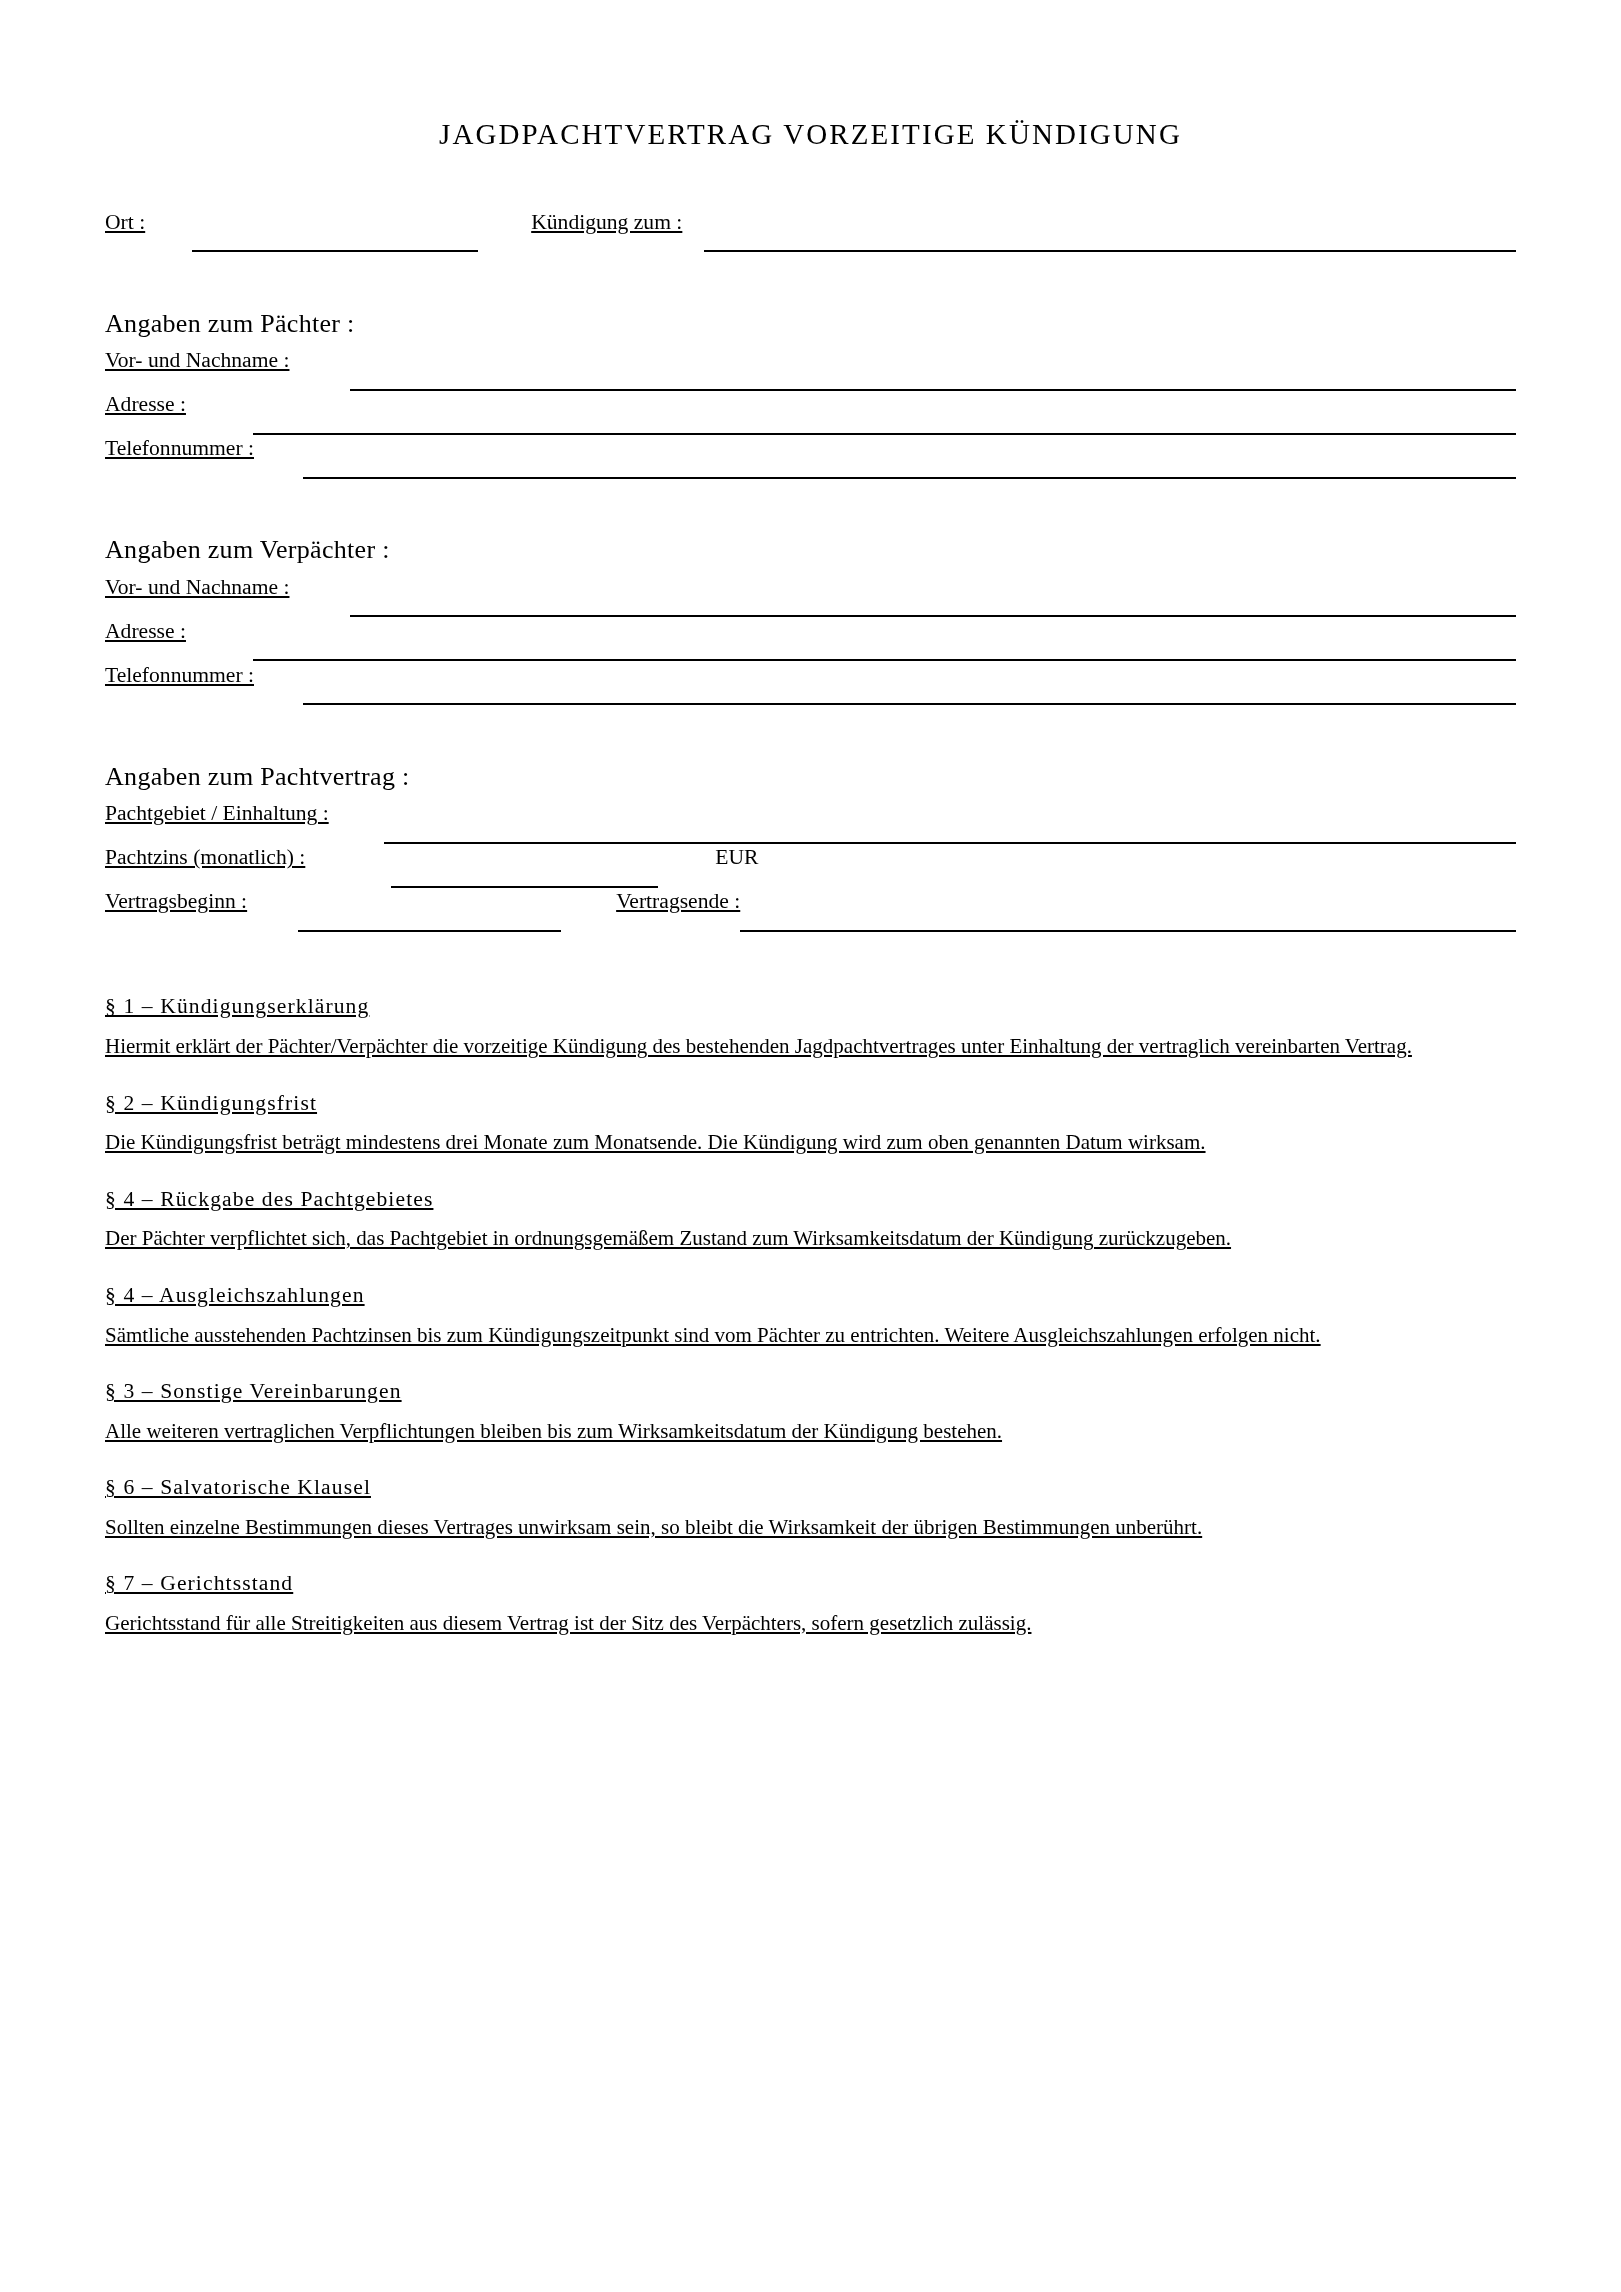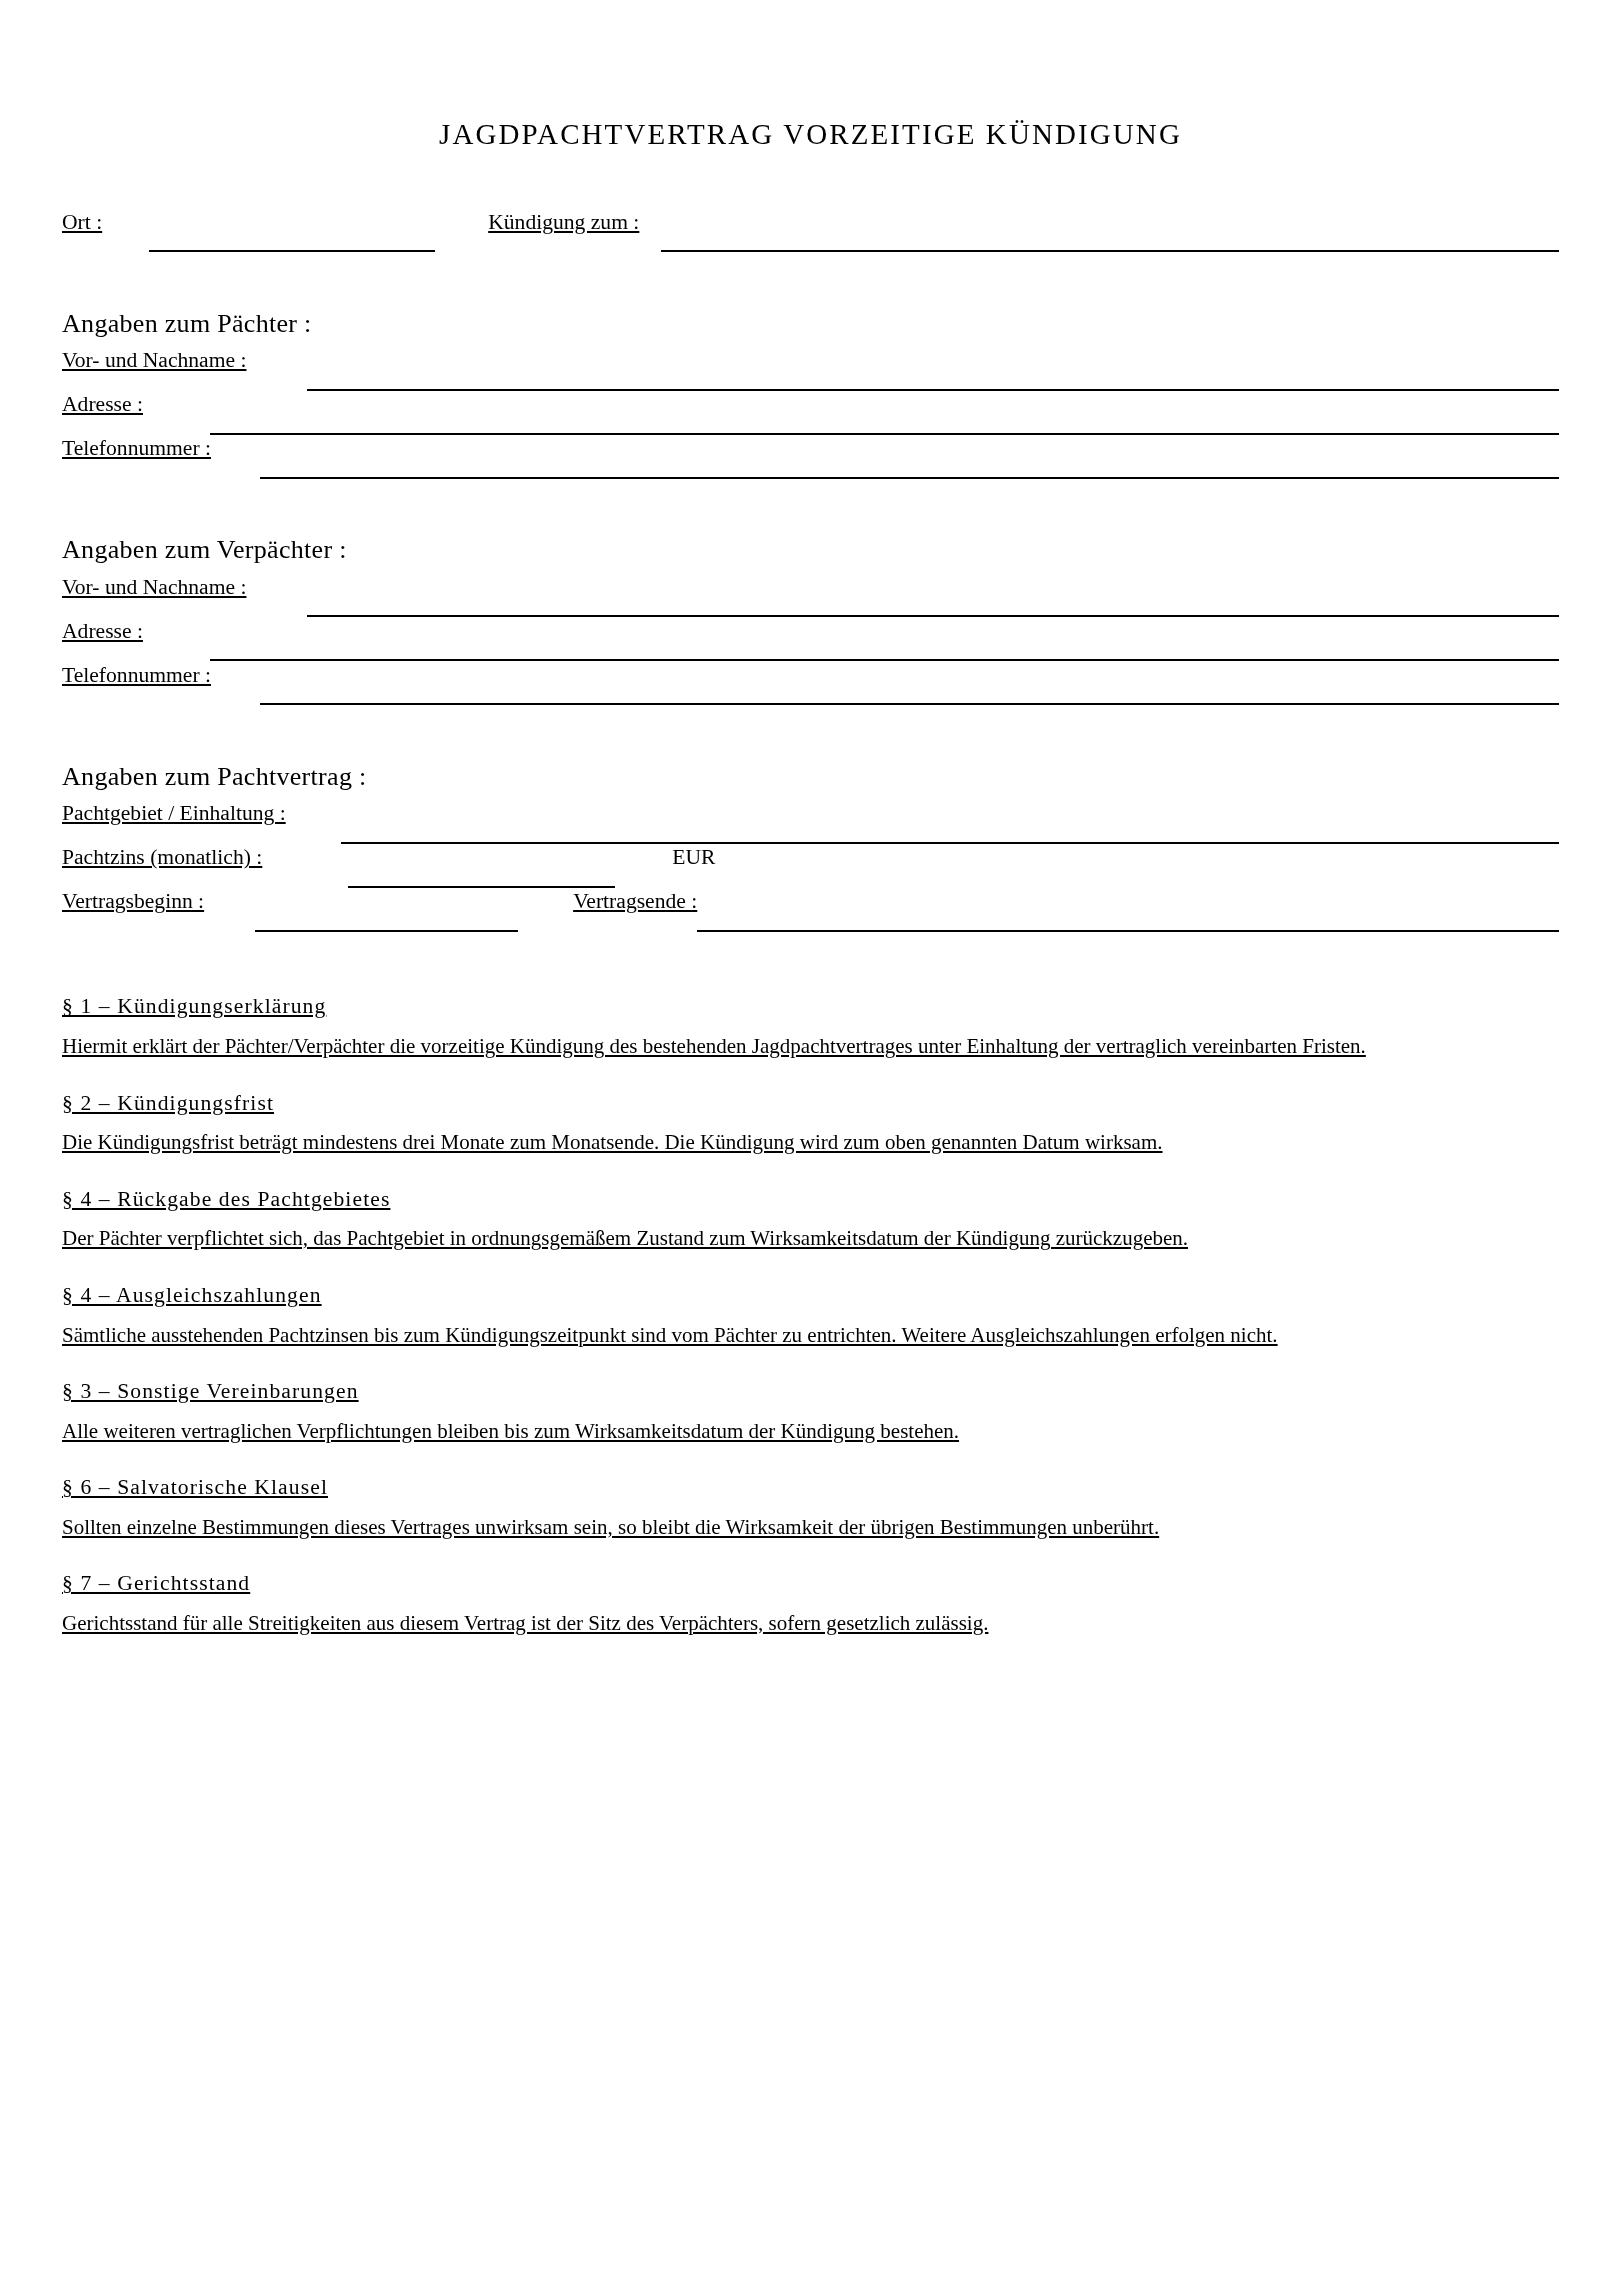--- a/index.html
+++ b/index.html
@@ -15,21 +15,21 @@
     color: #000000;
     overflow: hidden;
   }
 
   .page {
     position: absolute;
     left: 0; top: 0;
     width: 1621px;
     height: 1659px;
     box-sizing: border-box;
-    padding: 0 62px;
+    padding: 0 105px;
   }
 
   
   .doc-title {
     text-align: center;
     font-size: 29px;
     letter-spacing: 2.1px;
     font-weight: normal;
     margin: 0;
     padding-top: 118px;
@@ -184,21 +184,21 @@
       <span class="lbl">Vertragsende :</span>
       <span class="rule"></span>
     </div>
 
   </div>
 
   <div class="clauses">
 
     <div class="clause">
       <div class="clause-heading">§ 1 – Kündigungserklärung</div>
-      <p class="clause-body">Hiermit erklärt der Pächter/Verpächter die vorzeitige Kündigung des bestehenden Jagdpachtvertrages unter Einhaltung der vertraglich vereinbarten Fristen.</p>
+      <p class="clause-body">Hiermit erklärt der Pächter/Verpächter die vorzeitige Kündigung des bestehenden Jagdpachtvertrages unter Einhaltung der vertraglich vereinbarten Vertrag.</p>
     </div>
 
     <div class="clause">
       <div class="clause-heading">§ 2 – Kündigungsfrist</div>
       <p class="clause-body">Die Kündigungsfrist beträgt mindestens drei Monate zum Monatsende. Die Kündigung wird zum oben genannten Datum wirksam.</p>
     </div>
 
     <div class="clause">
       <div class="clause-heading">§ 4 – Rückgabe des Pachtgebietes</div>
       <p class="clause-body">Der Pächter verpflichtet sich, das Pachtgebiet in ordnungsgemäßem Zustand zum Wirksamkeitsdatum der Kündigung zurückzugeben.</p>

